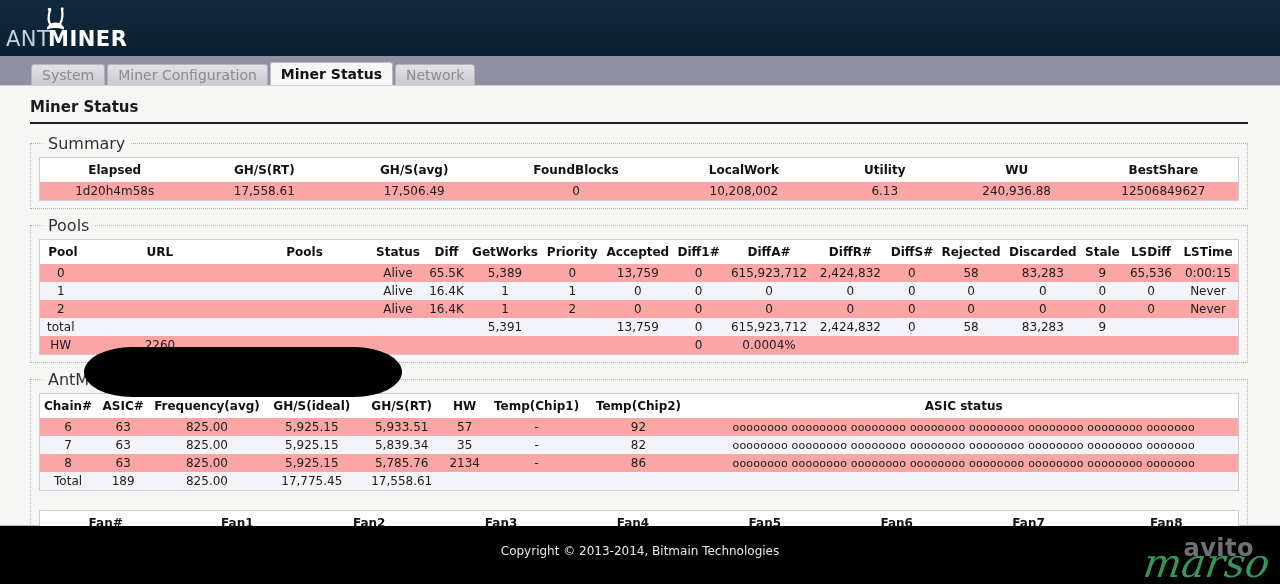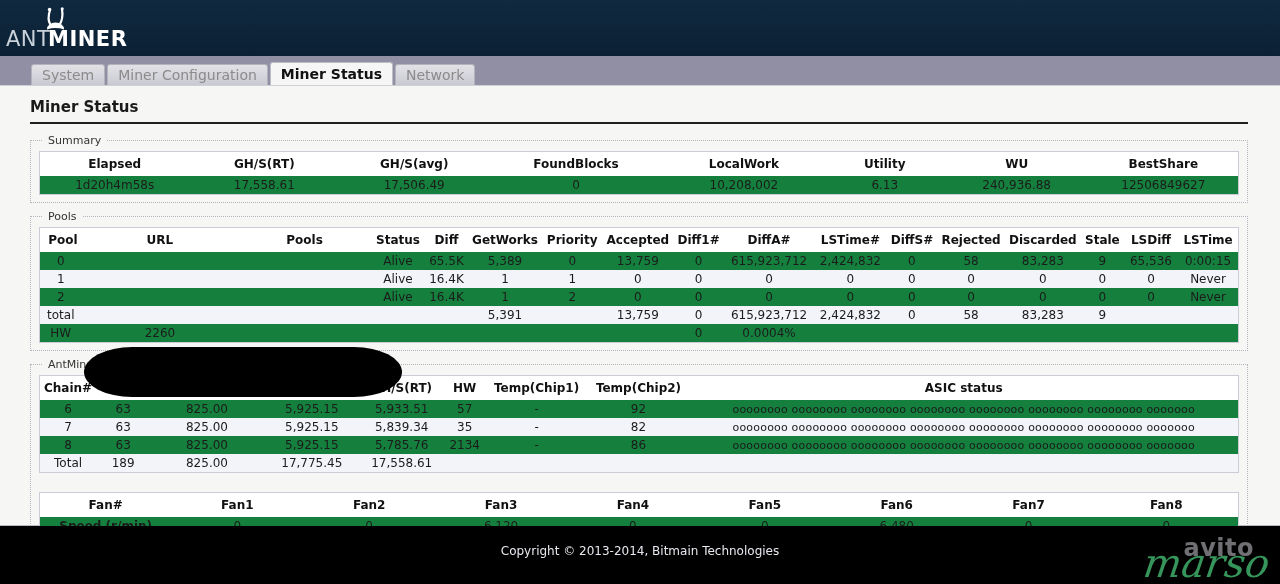--- a/index.html
+++ b/index.html
@@ -84,21 +84,21 @@
     margin: 0 32px 10px 30px;
   }
 
   fieldset.sect {
     border: 1px dotted #b4b4c0;
     margin: 0 32px 7px 30px;
     padding: 4px 8px 7px 8px;
     background: transparent;
   }
   fieldset.sect > legend {
-    font-size: 11px;
+    font-size: 16px;
     color: #333;
     padding: 0 5px;
     margin-left: 4px;
   }
 
   table.grid {
     width: 100%;
     border-collapse: collapse;
     background: #fff;
     border: 1px solid #ccccd8;
@@ -115,21 +115,21 @@
   }
   table.grid td {
     padding: 2px 4px;
     text-align: center;
     color: #1b1b1b;
     white-space: nowrap;
     border: none;
   }
   table.grid tbody tr { background: #ebebf4; }
   table.grid tbody tr.alt { background: #f3f3fa; }
-  table.grid tbody tr.plain { background: #15803d; }
+  table.grid tbody tr.plain { background: #fca5a5; }
   .asic { font-size: 11px; letter-spacing: .2px; color: #333; }
 
   
   .redact {
     position: absolute;
     left: 84px; top: 261px;
     width: 318px; height: 50px;
     background: #000;
     border-radius: 50px / 26px;
     z-index: 5;
@@ -247,21 +247,21 @@
             <th style="width:3%;text-align:right;padding-left:8px">Pool</th>
             <th style="width:13%">URL</th>
             <th style="width:11%">Pools</th>
             <th style="width:4.5%">Status</th>
             <th style="width:3.5%">Diff</th>
             <th style="width:5.5%">GetWorks</th>
             <th style="width:5%">Priority</th>
             <th style="width:5.5%">Accepted</th>
             <th style="width:4%">Diff1#</th>
             <th style="width:7.5%">DiffA#</th>
-            <th style="width:6%">LSTime#</th>
+            <th style="width:6%">DiffR#</th>
             <th style="width:4%">DiffS#</th>
             <th style="width:5%">Rejected</th>
             <th style="width:6%">Discarded</th>
             <th style="width:3.5%">Stale</th>
             <th style="width:4.5%">LSDiff</th>
             <th style="width:5%">LSTime</th>
           </tr>
         </thead>
         <tbody>
           <tr class="plain">

